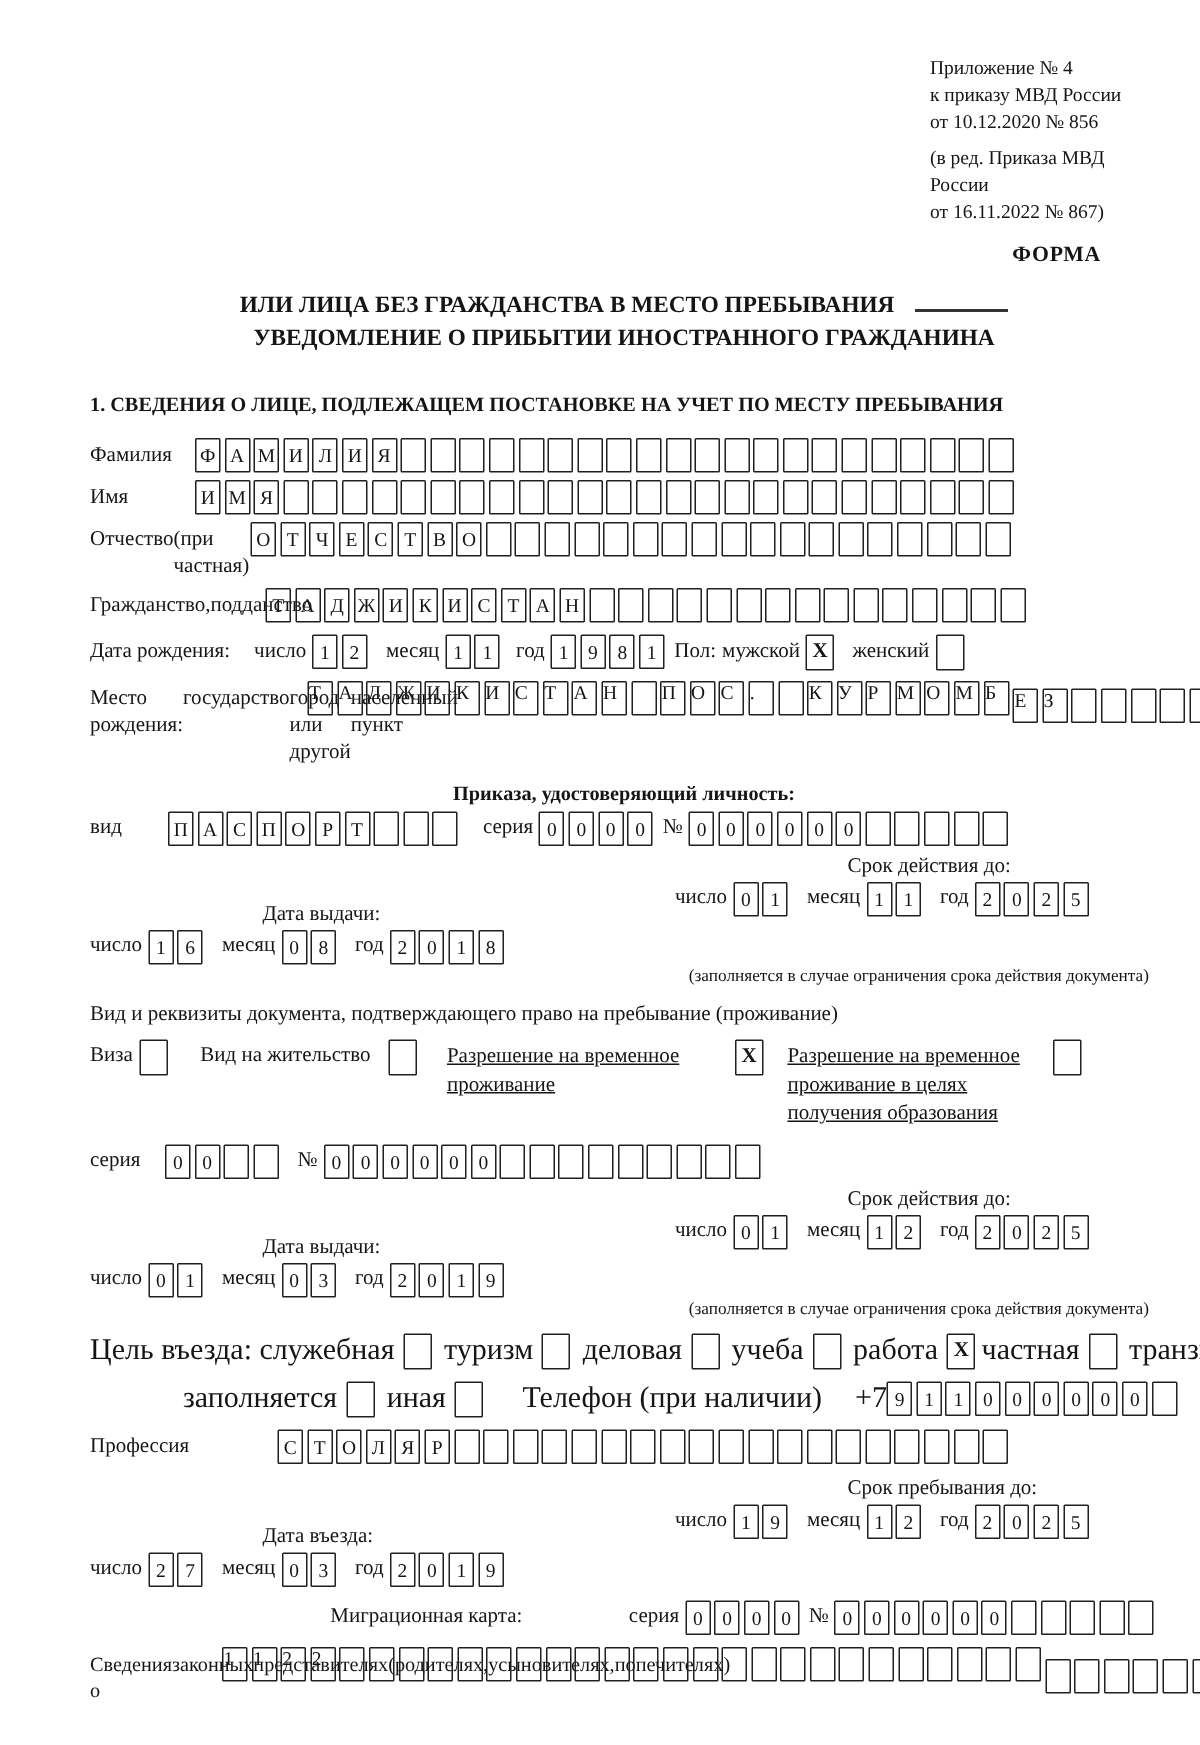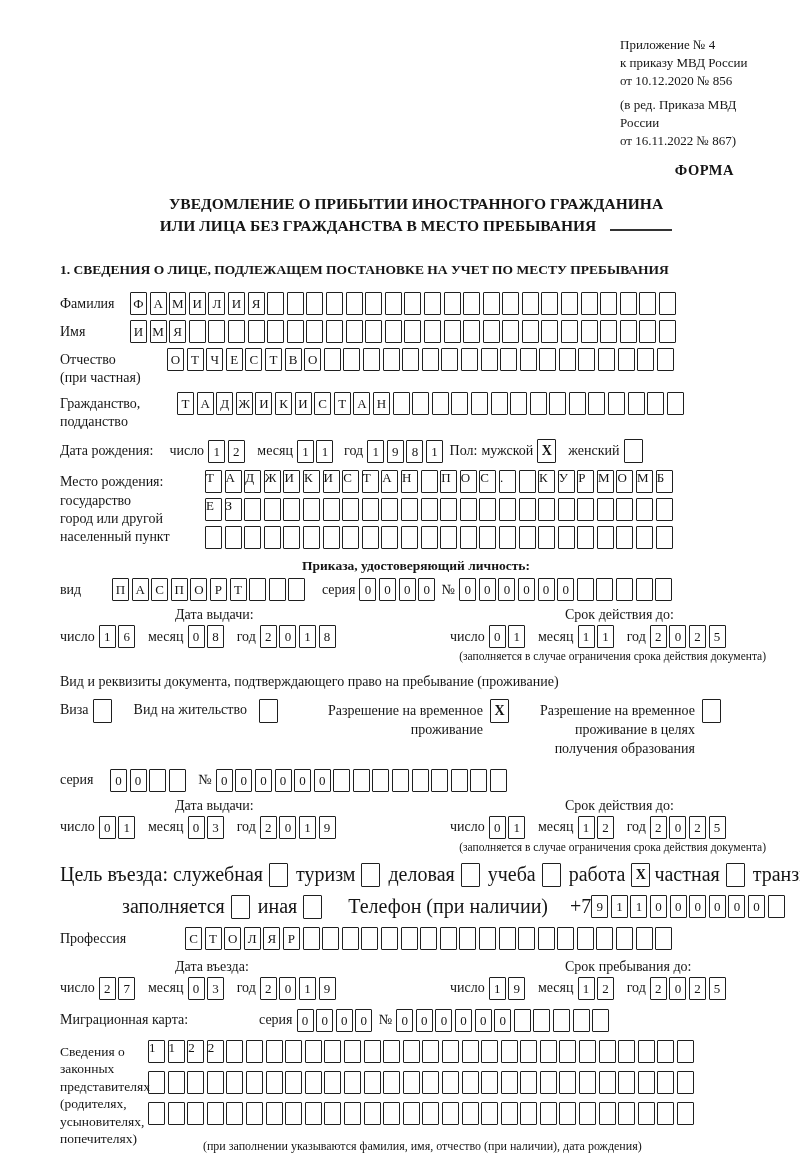--- a/index.html
+++ b/index.html
@@ -34,46 +34,46 @@
     flex:0 0 auto; width:19px; height:24px;
     border:1.6px solid #1f1f1f; border-radius:1px;
     display:inline-flex; align-items:center; justify-content:center;
     font-size:14px; font-weight:bold;
   }
   .lbl { font-size:14px; line-height:1.3; padding-top:3px; flex:0 0 auto; }
   .w70  { width:70px; }
   .w107 { width:107px; }
   .w117 { width:117px; }
   .w145 { width:145px; }
-  .stack { display:flex; flex-direction:column;justify-content:space-between; }
+  .stack { display:flex; flex-direction:row;justify-content:space-between; }
   .stack span { display:block; }
 
   .inline-row { display:flex; align-items:center; margin-top:8px; }
   .inline-row .t { font-size:14px; padding:0 4px; white-space:nowrap; }
   .inline-row .t.first { padding-left:0; }
 
   .doc-heading { text-align:center; font-weight:bold; font-size:13.5px; margin-top:9px; }
 
   .date-block { display:flex; margin-top:6px; }
   .date-col-l { flex:0 0 390px; }
   .date-col-r { flex:1; }
   .date-head { font-size:14px; }
-  .date-head.l { margin-left:115px; }
+  .date-head.l { margin-left:115px;margin-top:32px; }
   .date-head.r { margin-left:115px; }
   .date-cells { display:flex; align-items:center; margin-top:2px; }
   .date-cells .t { font-size:14px; padding-right:4px; white-space:nowrap; }
   .date-cells .t.m { padding-left:10px; }
   .footnote { font-size:11.5px; text-align:right; padding-right:6px; margin-top:2px; }
 
   .intro { font-size:14px; margin-top:9px; line-height:1.55; }
 
   .opts-row { display:flex; align-items:flex-start; margin-top:6px; }
   .opt { display:flex; align-items:flex-start; }
   .opt .olbl { font-size:14px; padding-top:3px; }
-  .opt .olbl.c { text-align:right; line-height:1.35; }
+  .opt .olbl.c { text-align:left; line-height:1.35;text-decoration:underline; }
   .opt .chk { margin-left:7px; }
   .olbl.w185 { width:185px; }
   .olbl.w170 { width:170px; }
 
   .purpose-row { display:flex; align-items:center; margin-top:10px; }
   .purpose-row .t { font-size:20px; white-space:nowrap; }
   .purpose-row .chk { margin:0 8px 0 6px; }
 
   .bottom-note { font-size:12px; text-align:center; margin-top:6px; padding-left:90px; }
 </style>
@@ -85,22 +85,22 @@
   <div class="hdr-block">
     <div>Приложение № 4</div>
     <div>к приказу МВД России</div>
     <div>от 10.12.2020 № 856</div>
     <div class="gap-line">(в ред. Приказа МВД России</div>
     <div>от 16.11.2022 № 867)</div>
   </div>
   <div class="forma">ФОРМА</div>
 
   <div class="title">
+    <div><span>ИЛИ ЛИЦА БЕЗ ГРАЖДАНСТВА В МЕСТО ПРЕБЫВАНИЯ</span><span class="blank-line"></span></div>
     <div>УВЕДОМЛЕНИЕ О ПРИБЫТИИ ИНОСТРАННОГО ГРАЖДАНИНА</div>
-    <div><span>ИЛИ ЛИЦА БЕЗ ГРАЖДАНСТВА В МЕСТО ПРЕБЫВАНИЯ</span><span class="blank-line"></span></div>
   </div>
 
   <div class="sec-heading">1. СВЕДЕНИЯ О ЛИЦЕ, ПОДЛЕЖАЩЕМ ПОСТАНОВКЕ НА УЧЕТ ПО МЕСТУ ПРЕБЫВАНИЯ</div>
 
   <div class="frow" style="margin-top:14px;">
     <div class="lbl w70">Фамилия</div>
     <div class="cellrow">
         <span class="cell">Ф</span>
         <span class="cell">А</span>
         <span class="cell">М</span>
@@ -647,21 +647,21 @@
         <span class="cellrow">
             <span class="cell">2</span>
             <span class="cell">0</span>
             <span class="cell">2</span>
             <span class="cell">5</span>
           </span>
       </div>
     </div>
   </div>
 
-  <div class="inline-row" style="margin-top:9px;">
+  <div class="inline-row" style="margin-top:9px;justify-content:flex-end;">
     <span class="t first" style="width:195px;">Миграционная карта:</span>
     <span class="t">серия</span>
     <span class="cellrow">
         <span class="cell">0</span>
         <span class="cell">0</span>
         <span class="cell">0</span>
         <span class="cell">0</span>
       </span>
     <span class="t">№</span>
     <span class="cellrow">

